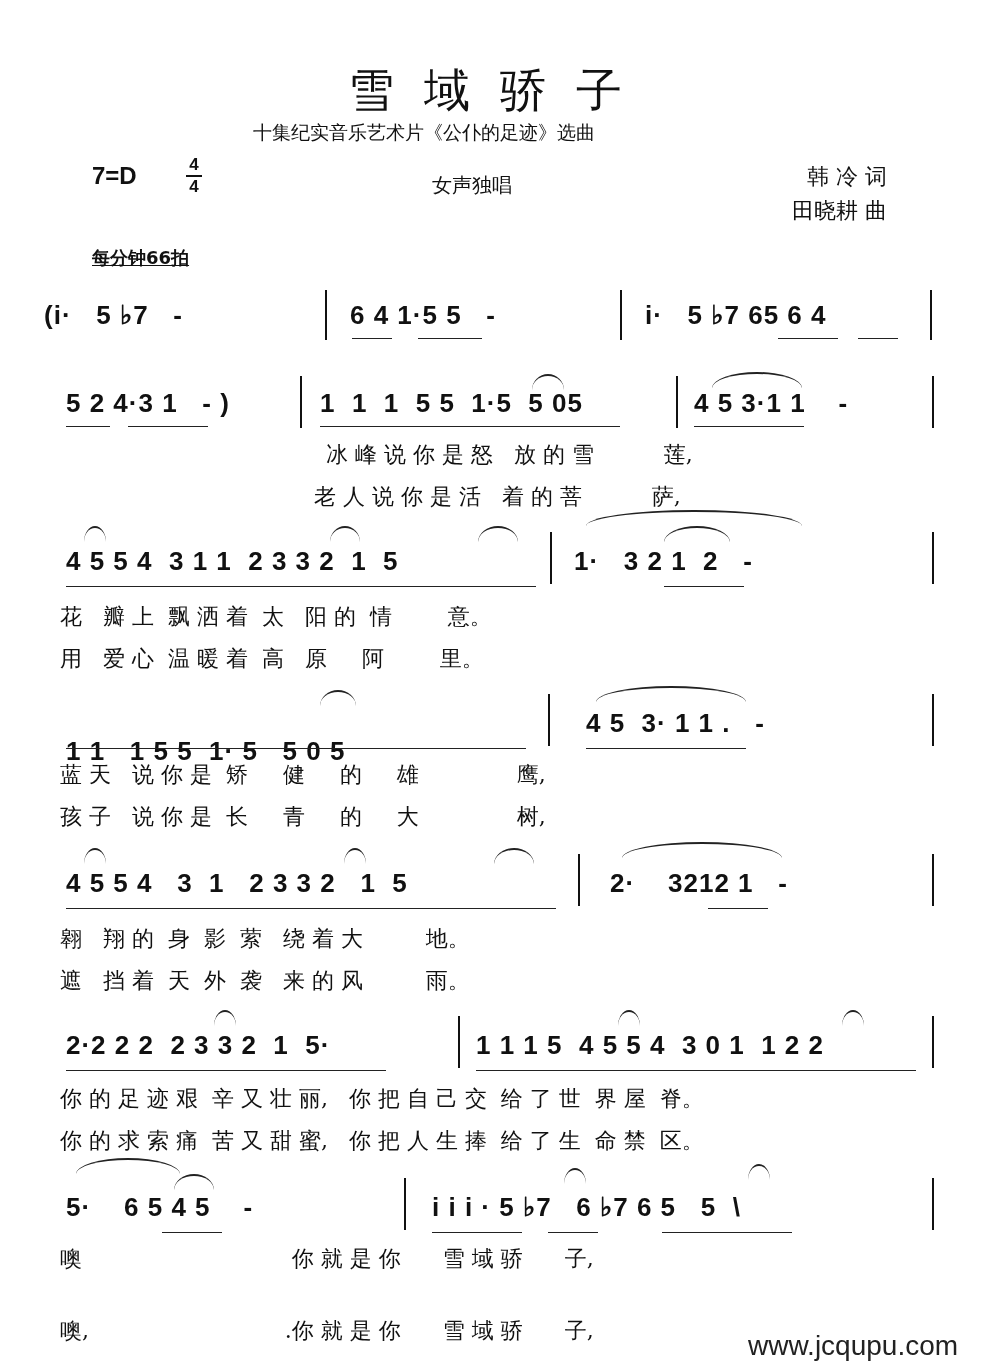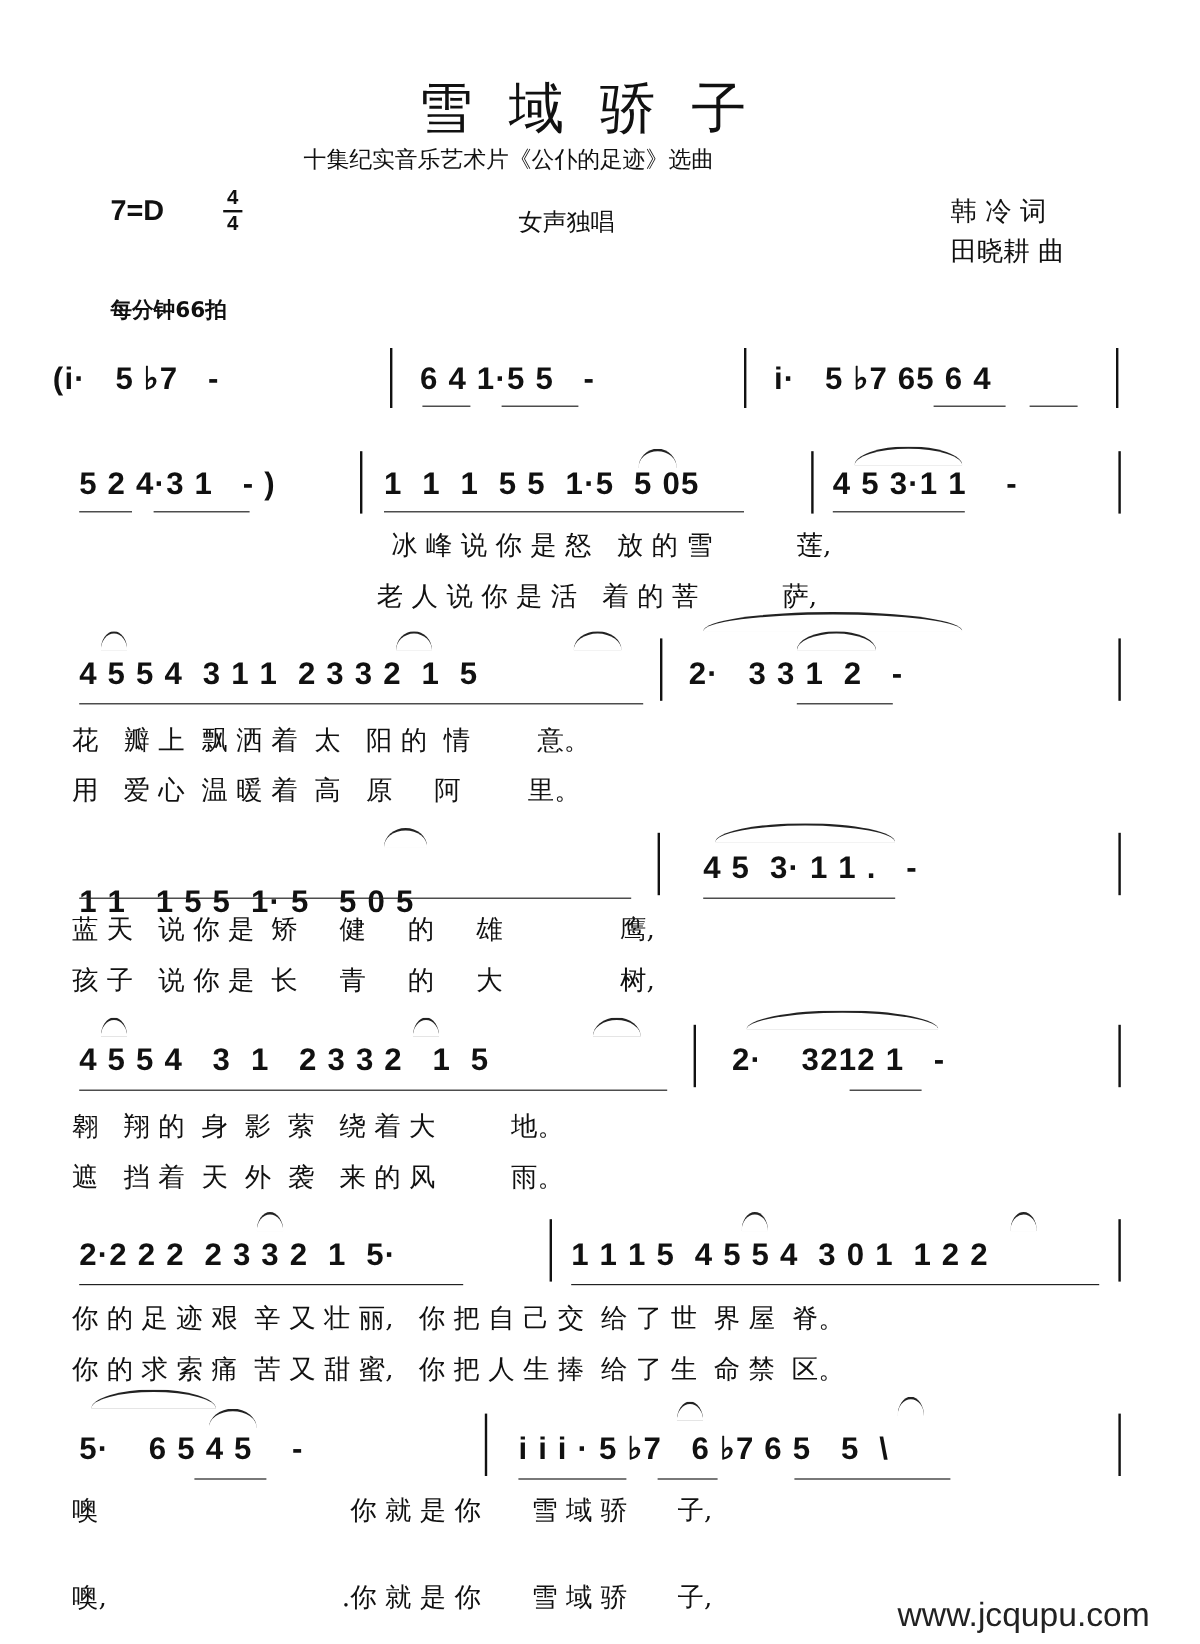--- a/index.html
+++ b/index.html
@@ -7,23 +7,23 @@
            font-family: "DejaVu Sans", sans-serif; color: #111; }
     .abs { position: absolute; white-space: nowrap; }
     .title { top: 28px; left: 0; width: 1000px; text-align: center; font-family: "DejaVu Serif", serif;
              font-size: 46px; letter-spacing: 30px; font-weight: normal; margin-top: 32px; }
     .subtitle { top: 120px; left: 0; width: 848px; text-align: center; font-size: 19px; }
     .key { top: 162px; left: 92px; font-family: "Liberation Sans", sans-serif; font-weight: bold; font-size: 24px; }
     .timesig { top: 156px; left: 186px; font-family: "Liberation Sans", sans-serif; font-weight: bold;
                font-size: 17px; line-height: 18px; text-align: center; width: 16px; }
     .timesig .bar { display:block; border-top: 2px solid #111; margin: 1px 0; }
     .voice { top: 172px; left: 432px; font-size: 20px; }
-    .credits { top: 160px; left: 792px; font-size: 22px; line-height: 34px; }
+    .credits { top: 160px; left: 792px; font-size: 22px; line-height: 34px; text-align: right; }
     .credits div { letter-spacing: 0; }
-    .tempo { top: 246px; left: 92px; font-weight: bold; font-size: 18px; }
+    .tempo { top: 246px; left: 92px; font-weight: bold; font-size: 18px; text-decoration: underline; }
 
     .system { position: absolute; left: 0; width: 1000px; }
     .notes { position: absolute; font-family: "Liberation Sans", sans-serif; font-weight: bold; font-size: 26px;
              letter-spacing: 1px; white-space: pre; }
     .barline { position: absolute; width: 2px; background: #111; }
     .lyric { position: absolute; font-family: "DejaVu Serif", serif; font-size: 22px; white-space: pre; letter-spacing: 0; }
     .arc { position: absolute; border-top: 2px solid #222; border-radius: 50% 50% 0 0 / 100% 100% 0 0; height: 14px; }
     .uline { position: absolute; height: 0; border-top: 1.5px solid #222; }
     .watermark { top: 1330px; left: 748px; font-family: "Liberation Sans", sans-serif; font-size: 28px; color: #222; }
   </style>
@@ -71,21 +71,21 @@
   <span class="uline" style="left:128px;top:38px;width:80px;"></span>
   <span class="uline" style="left:320px;top:38px;width:300px;"></span>
   <span class="uline" style="left:694px;top:38px;width:110px;"></span>
   <div class="lyric" style="left:314px;top:52px;margin-left:12px;">冰 峰 说 你 是 怒   放 的 雪          莲,</div>
   <div class="lyric" style="left:314px;top:94px;">老 人 说 你 是 活   着 的 菩          萨,</div>
 </div>
 
 <div class="system" style="top:546px;">
   <span class="notes" style="left:66px;top:0;">4 5 5 4  3 1 1  2 3 3 2  1  5</span>
   <span class="barline" style="left:550px;top:-14px;height:52px;"></span>
-  <span class="notes" style="left:574px;top:0;">2·   3 3 1  2   -</span>
+  <span class="notes" style="left:574px;top:0;">1·   3 2 1  2   -</span>
   <span class="barline" style="left:932px;top:-14px;height:52px;"></span>
   <span class="arc" style="left:84px;top:-20px;width:22px;"></span>
   <span class="arc" style="left:330px;top:-20px;width:30px;"></span>
   <span class="arc" style="left:478px;top:-20px;width:40px;"></span>
   <span class="arc" style="left:586px;top:-36px;width:216px;"></span>
   <span class="arc" style="left:664px;top:-20px;width:66px;"></span>
   <span class="uline" style="left:66px;top:40px;width:470px;"></span>
   <span class="uline" style="left:664px;top:40px;width:80px;"></span>
   <div class="lyric" style="left:60px;top:56px;text-align:center;">花   瓣 上  飘 洒 着  太   阳 的  情        意。</div>
   <div class="lyric" style="left:60px;top:98px;">用   爱 心  温 暖 着  高   原     阿        里。</div>

